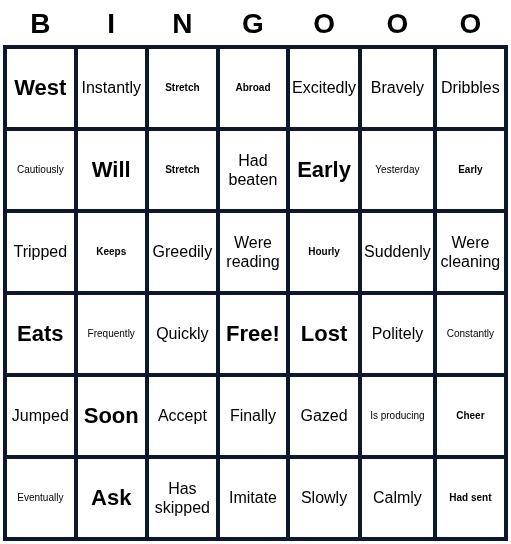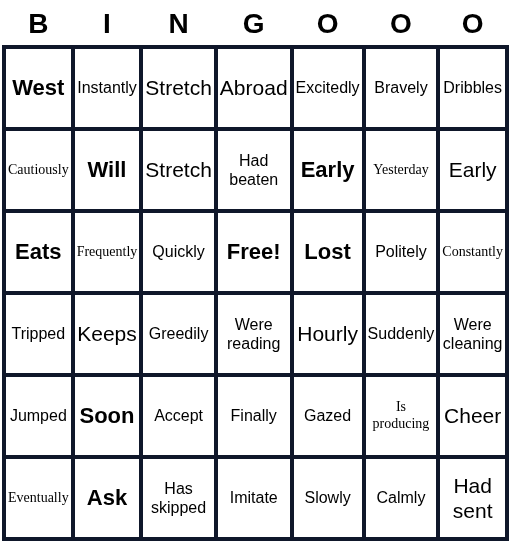--- a/index.html
+++ b/index.html
@@ -33,29 +33,28 @@
     }
     .bingo-card td {
       width: 72px;
       height: 70px;
     }
     .cell-large {
       font-size: 22px;
       font-weight: bold;
     }
     .cell-medium {
-      font-size: 21px;
-      font-weight: normal;
+      font-size: 10px;
+      font-weight: bold;
     }
     .cell-small {
       font-size: 16px;
     }
     .cell-xsmall {
-      font-size: 14px;
-      font-family: Liberation Serif, serif;
+      font-size: 10px;
     }
   </style>
 </head>
 <body>
 
 <table class="bingo-card">
   <thead>
     <tr id="header-row">
         <th>B</th>
         <th>I</th>
@@ -79,36 +78,36 @@
       <tr>
         <td class="cell-xsmall">Cautiously</td>
         <td class="cell-large">Will</td>
         <td class="cell-medium">Stretch</td>
         <td class="cell-small">Had beaten</td>
         <td class="cell-large">Early</td>
         <td class="cell-xsmall">Yesterday</td>
         <td class="cell-medium">Early</td>
       </tr>
       <tr>
+        <td class="cell-small">Tripped</td>
+        <td class="cell-medium">Keeps</td>
+        <td class="cell-small">Greedily</td>
+        <td class="cell-small">Were reading</td>
+        <td class="cell-medium">Hourly</td>
+        <td class="cell-small">Suddenly</td>
+        <td class="cell-small">Were cleaning</td>
+      </tr>
+      <tr>
         <td class="cell-large">Eats</td>
         <td class="cell-xsmall">Frequently</td>
         <td class="cell-small">Quickly</td>
         <td class="cell-large">Free!</td>
         <td class="cell-large">Lost</td>
         <td class="cell-small">Politely</td>
         <td class="cell-xsmall">Constantly</td>
-      </tr>
-      <tr>
-        <td class="cell-small">Tripped</td>
-        <td class="cell-medium">Keeps</td>
-        <td class="cell-small">Greedily</td>
-        <td class="cell-small">Were reading</td>
-        <td class="cell-medium">Hourly</td>
-        <td class="cell-small">Suddenly</td>
-        <td class="cell-small">Were cleaning</td>
       </tr>
       <tr>
         <td class="cell-small">Jumped</td>
         <td class="cell-large">Soon</td>
         <td class="cell-small">Accept</td>
         <td class="cell-small">Finally</td>
         <td class="cell-small">Gazed</td>
         <td class="cell-xsmall">Is producing</td>
         <td class="cell-medium">Cheer</td>
       </tr>

